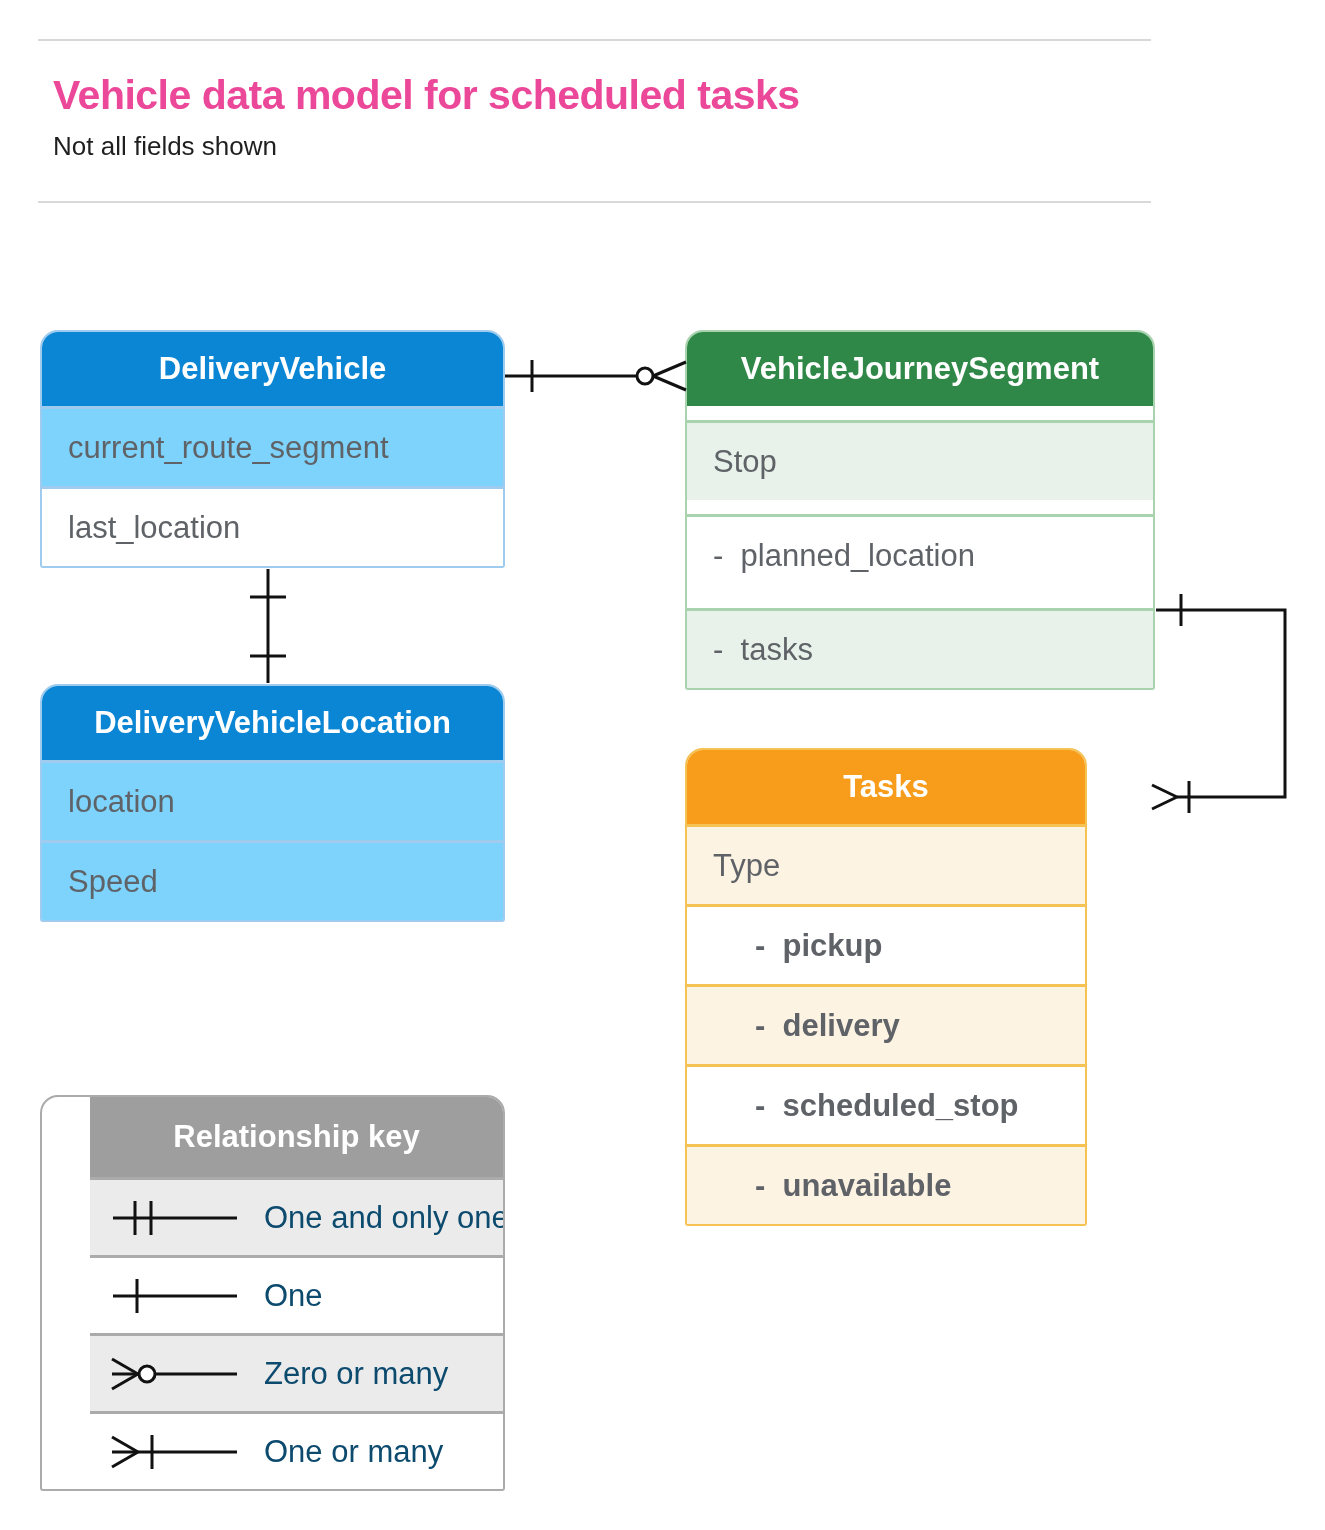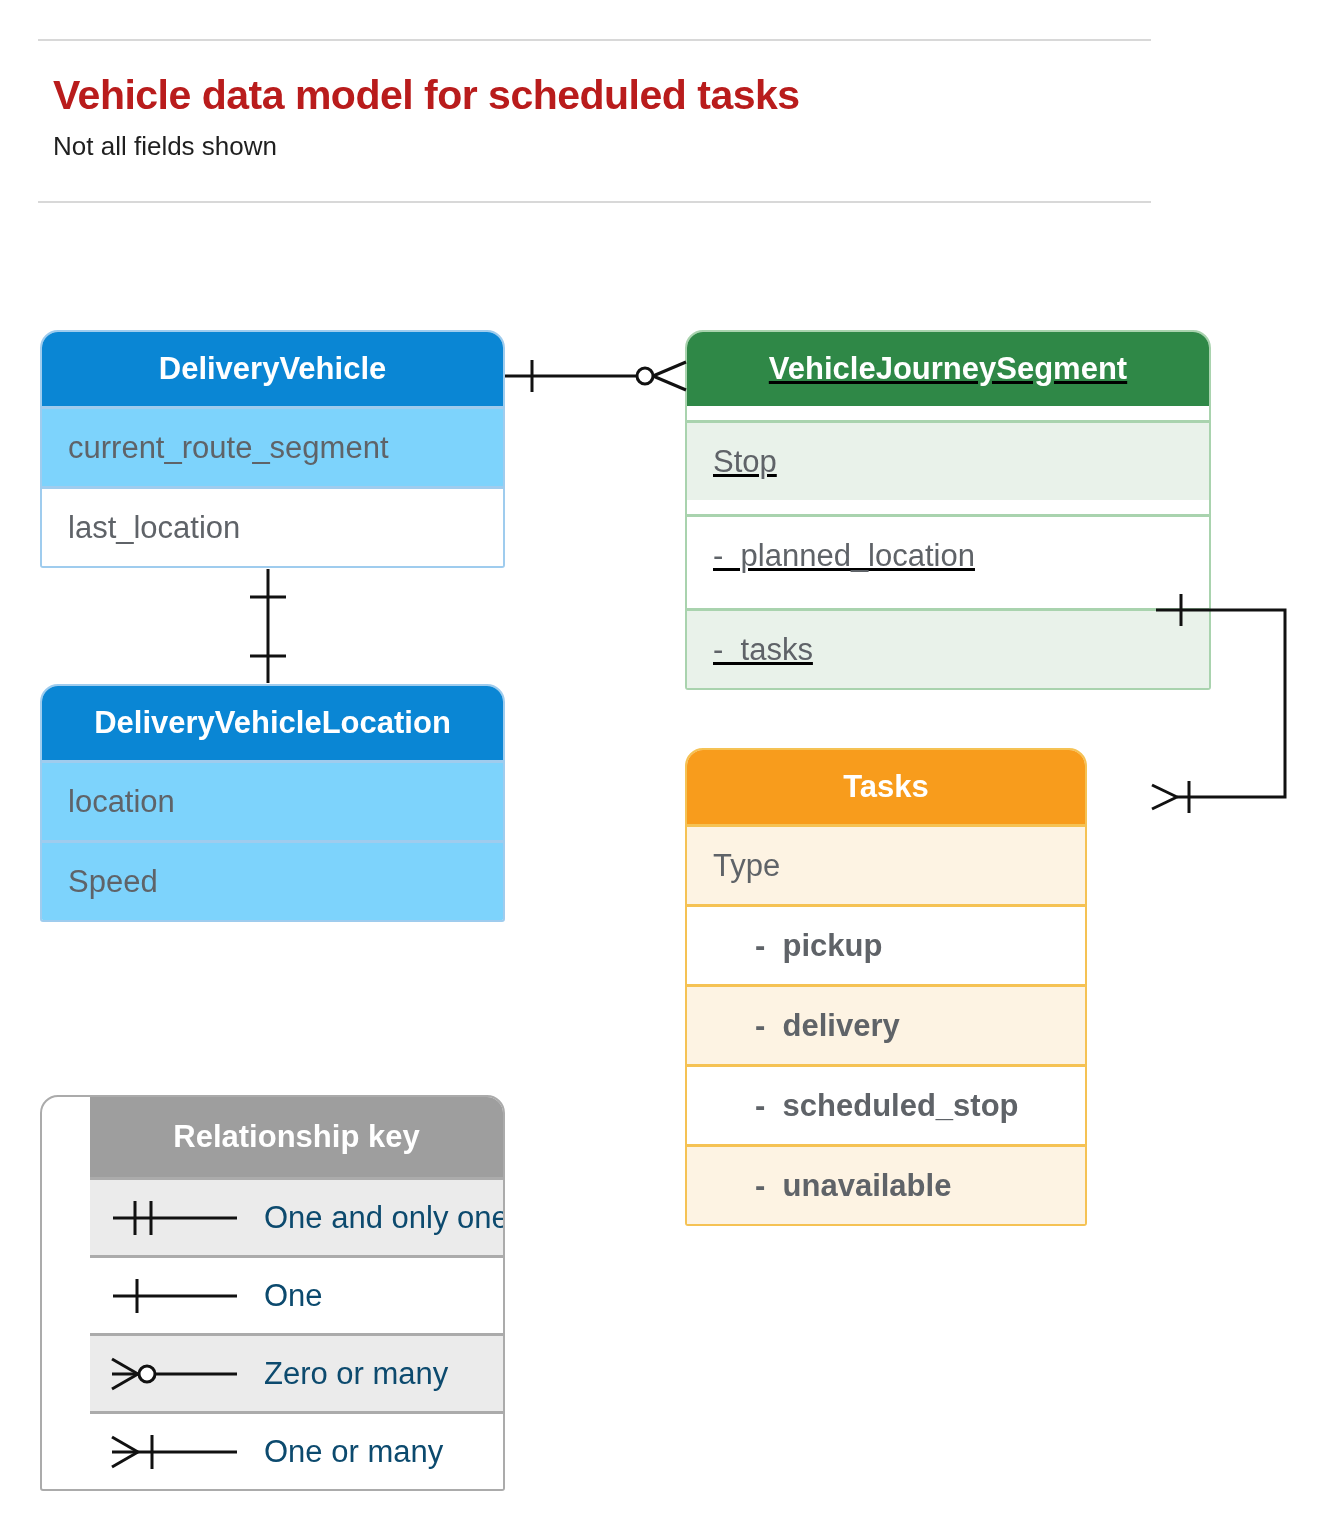--- a/index.html
+++ b/index.html
@@ -19,21 +19,21 @@
     background: #d8d8d8;
   }
   #rule-top { top: 39px; }
   #rule-bottom { top: 201px; }
   .page-title {
     position: absolute;
     left: 53px;
     top: 72px;
     font-size: 41px;
     font-weight: bold;
-    color: #b91c1c;
+    color: #ec4899;
     letter-spacing: -0.5px;
     white-space: pre;
   }
   .page-subtitle {
     position: absolute;
     left: 53px;
     top: 131px;
     font-size: 26px;
     color: #1f1f1f;
     white-space: pre;
@@ -84,21 +84,21 @@
   .orange .hdr { background: #f89c1c; }
   .orange .row { border-top-color: #f5c254; }
   .orange .row.tint { background: #fdf3e3; }
 
   .gray-box { border-color: #ababab; padding-left: 48px; }
   .gray-box .hdr { background: #9e9e9e; height: 80px; }
   .gray-box .row { height: 75px; border-top-color: #ababab; padding-left: 20px; }
   .gray-box .row.tint { background: #ebebeb; }
 
   #entity-delivery-vehicle          { left: 40px;  top: 330px;  width: 465px; }
-  #entity-vehicle-journey-segment   { left: 685px; top: 330px;  width: 526px; text-decoration: underline; }
+  #entity-vehicle-journey-segment   { left: 685px; top: 330px;  width: 470px; }
   #entity-delivery-vehicle-location { left: 40px;  top: 684px;  width: 465px; }
   #entity-tasks                     { left: 685px; top: 748px;  width: 402px; }
   #relationship-key                 { left: 40px;  top: 1095px; width: 465px; }
 
   .legend-label {
     font-size: 31px;
     color: #0c4a6e;
     margin-left: 24px;
     white-space: pre;
   }

